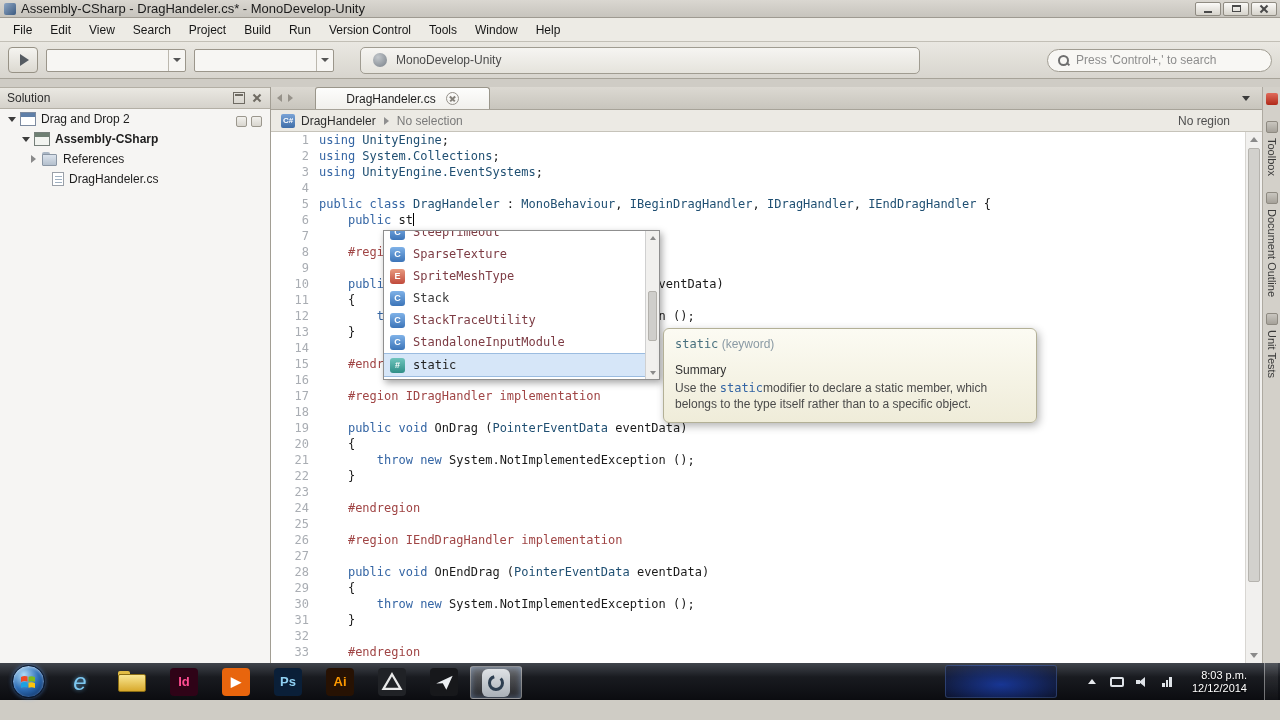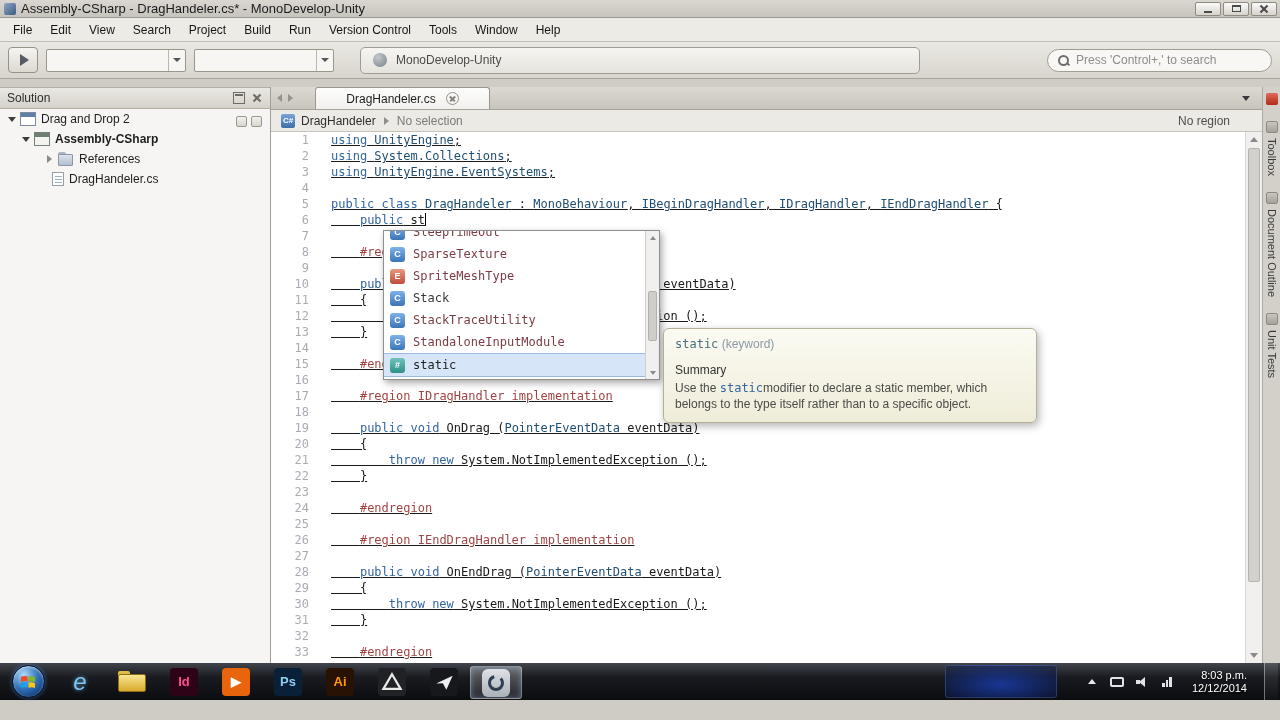--- a/index.html
+++ b/index.html
@@ -85,21 +85,21 @@
   .cs-icon { width:14px; height:14px; border-radius:2px; background:linear-gradient(#7aa3d6,#3f6ea8); color:#fff; font-size:8px; font-weight:bold; display:flex; align-items:center; justify-content:center; margin-right:6px; flex:none; }
   .crumb-sep { width:0;height:0;border-left:5px solid #8f8f8f;border-top:4px solid transparent;border-bottom:4px solid transparent; margin:0 8px; }
   .crumb-muted { color:#7a7a7a; }
   .region-label { margin-left:auto; color:#4f4f4f; padding-right:22px; }
 
   
   .editor { position:relative; flex:1; background:#fff; overflow:hidden; }
   .code-lines { position:absolute; left:0; right:17px; top:0; bottom:0; font-family:"DejaVu Sans Mono", monospace; font-size:12px; line-height:16px; white-space:pre; overflow:hidden; }
   .code-line { display:flex; height:16px; }
   .line-number { width:46px; flex:none; text-align:right; padding-right:8px; color:#a9adb3; }
-  .line-code { margin-left:14px; color:#1a1a1a;text-decoration:underline; }
+  .line-code { margin-left:2px; color:#1a1a1a; }
   .tk-kw { color:var(--c-keyword,#3465a4); }
   .tk-ty { color:var(--c-type,#1f4f72); }
   .tk-rg { color:var(--c-region,#a04545); }
   .tk-pl { color:#1a1a1a; }
   .caret-i { display:inline-block; width:1px; height:13px; background:#000; vertical-align:-2px; }
   .vscroll { position:absolute; right:0; top:0; bottom:0; width:17px; background:#f1f0ee; border-left:1px solid #d8d6d2; }
   .vs-btn { position:absolute; left:0; right:0; height:15px; display:flex; align-items:center; justify-content:center; }
   .vs-up { top:0; } .vs-down { bottom:0; }
   .vs-up::before { content:""; border-bottom:5px solid #8a8a8a; border-left:4px solid transparent; border-right:4px solid transparent; }
   .vs-down::before { content:""; border-top:5px solid #8a8a8a; border-left:4px solid transparent; border-right:4px solid transparent; }
@@ -242,21 +242,21 @@
             <span class="row-minis">
               <span class="row-mini"></span>
               <span class="row-mini"></span>
             </span>
           </div>
           <div class="tree-row" style="padding-left: 18px;">
             <span class="expander open"></span>
             <span class="tree-icon icon-project"></span>
             <span class="tree-label bold">Assembly-CSharp</span>
           </div>
-          <div class="tree-row" style="padding-left: 42px;">
+          <div class="tree-row" style="padding-left: 26px;">
             <span class="expander closed"></span>
             <span class="tree-icon icon-references"></span>
             <span class="tree-label">References</span>
           </div>
           <div class="tree-row" style="padding-left: 34px;">
             <span class="expander"></span>
             <span class="tree-icon icon-file"></span>
             <span class="tree-label">DragHandeler.cs</span>
           </div>
         </div>

